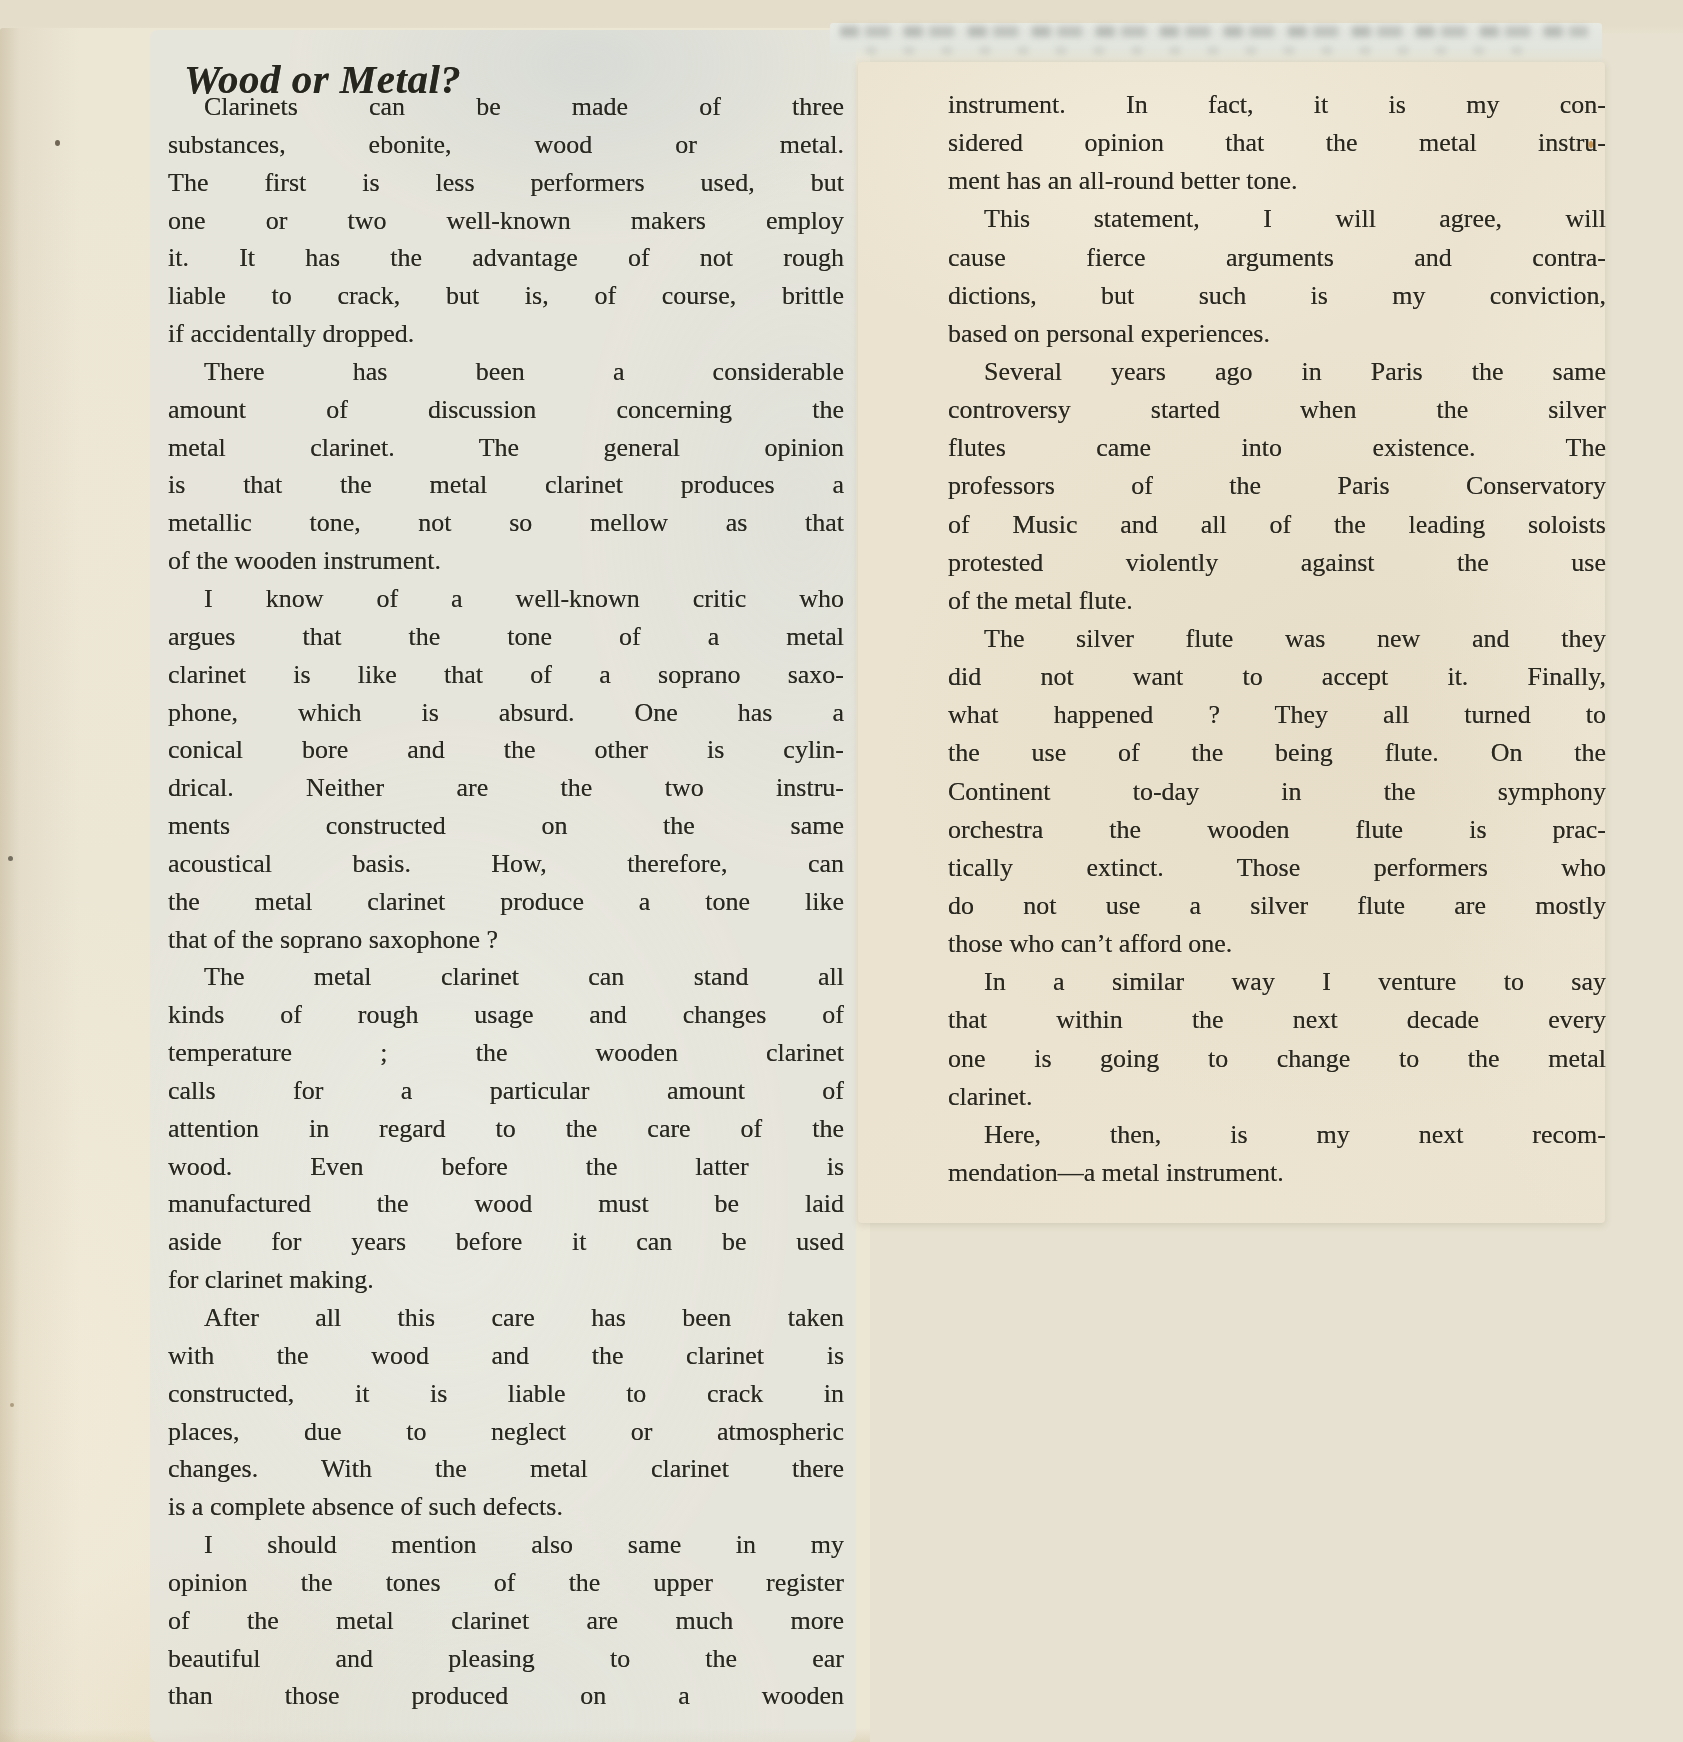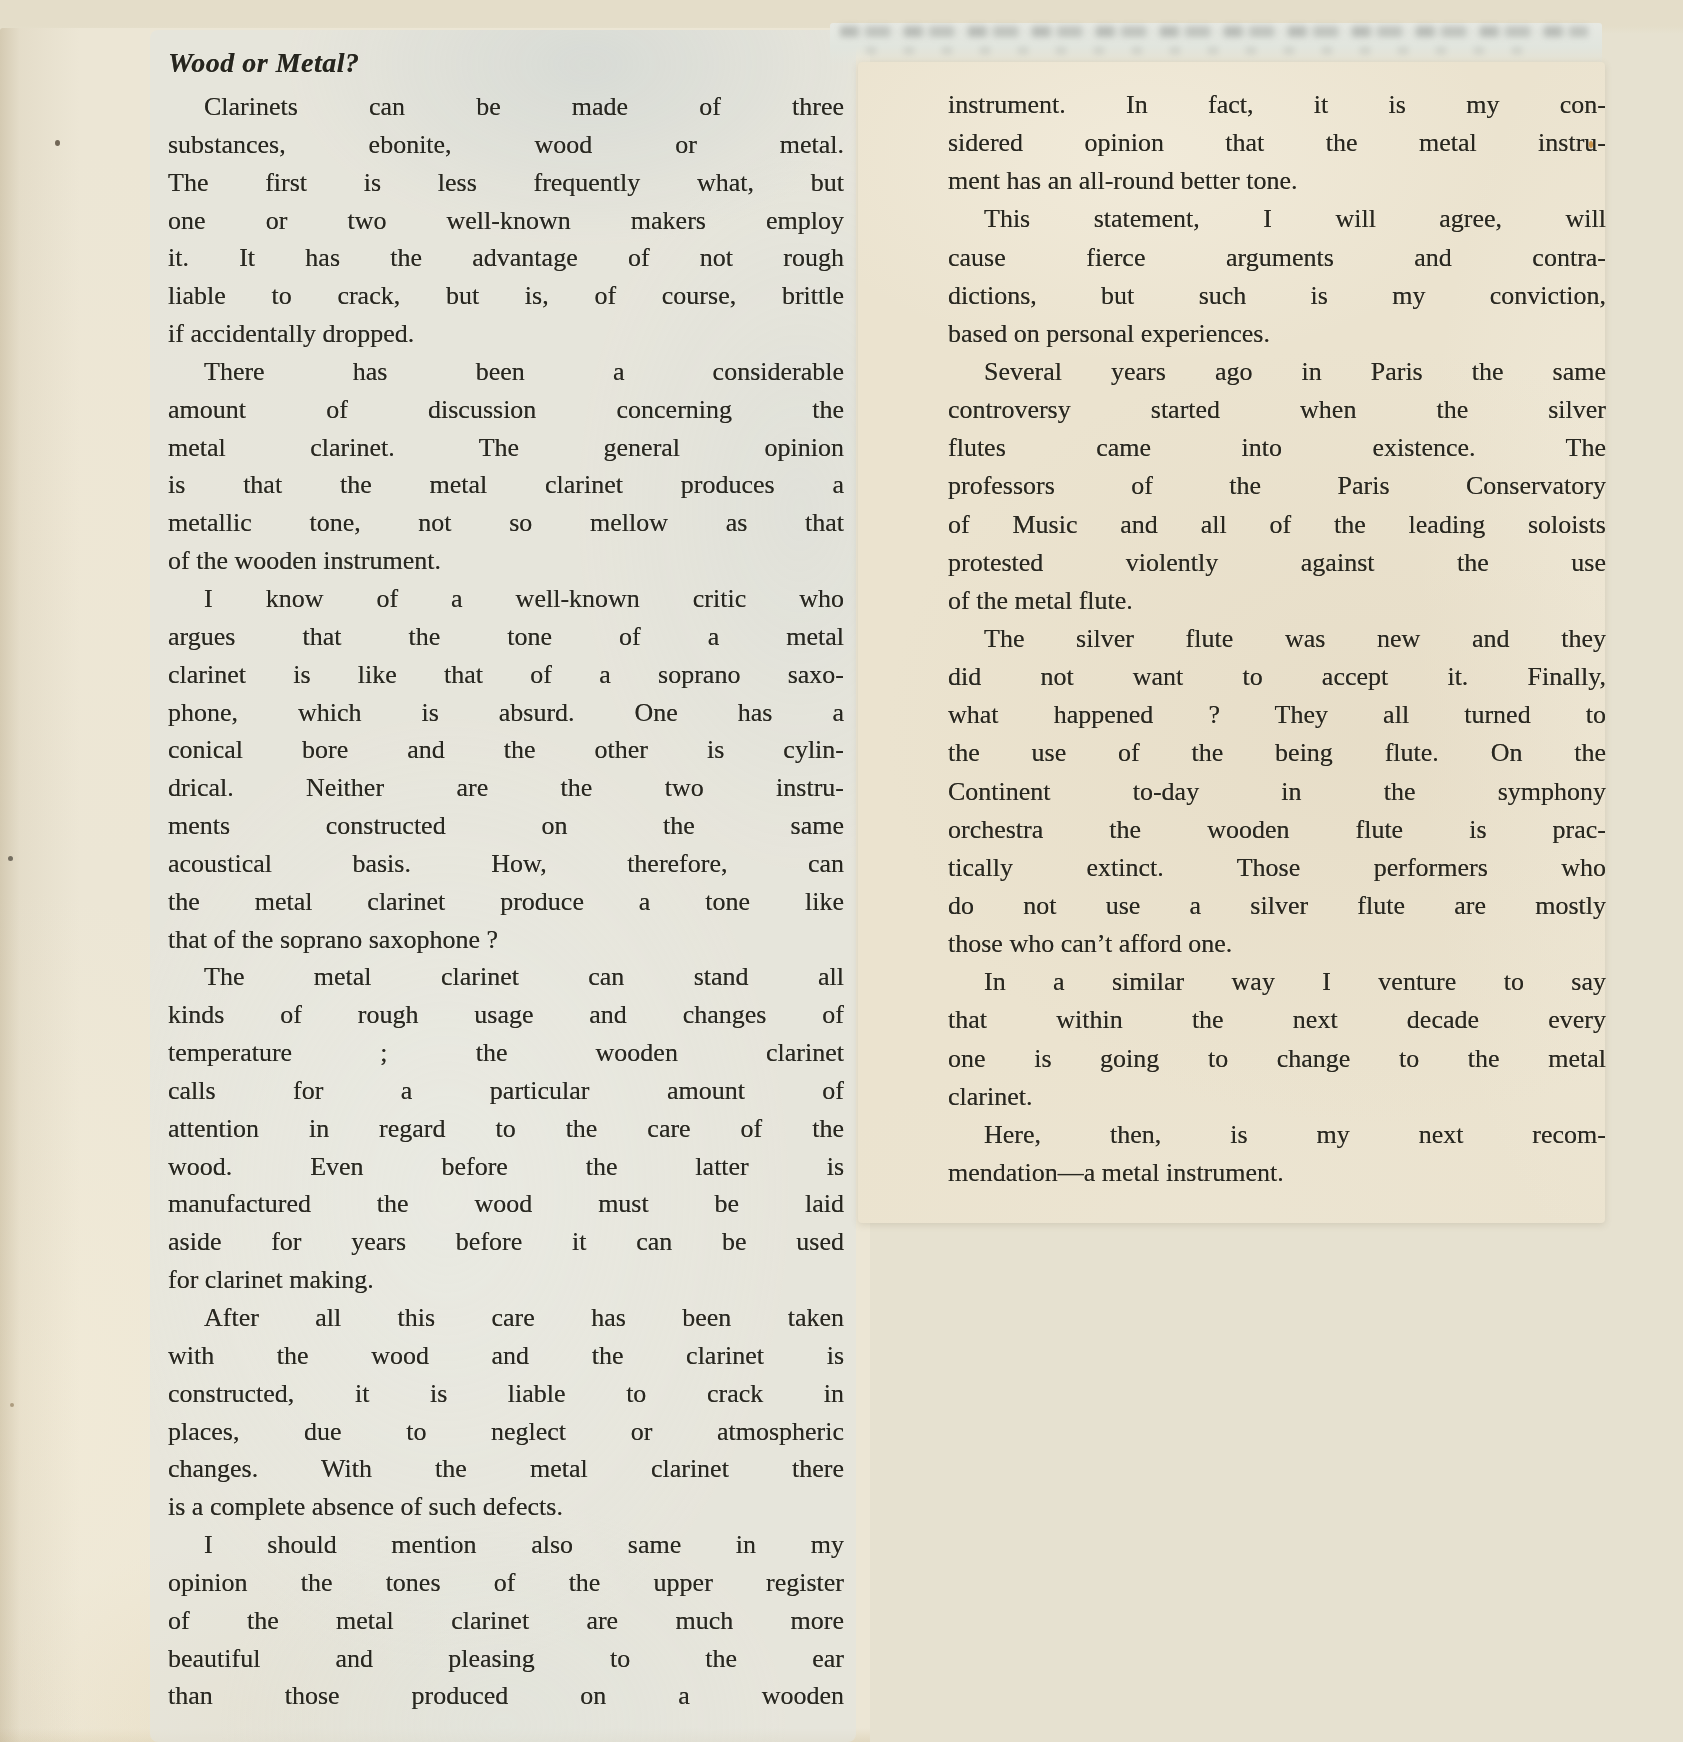--- a/index.html
+++ b/index.html
@@ -71,24 +71,24 @@
     filter: blur(3px); opacity: 0.55; border-radius: 2px;
   }
   .smudge-mid {
     position: absolute; left: 36px; top: 24px; right: 60px; height: 7px;
     background: repeating-linear-gradient(90deg, rgba(108,113,109,0.42) 0 10px, rgba(108,113,109,0) 10px 38px);
     filter: blur(3px); opacity: 0.42;
   }
 
   .heading {
     position: absolute; left: 168px; top: 42px; width: 676px;
-    margin: 0;
+    margin: 16px;
     font-family: "Liberation Serif", serif;
     font-style: italic; font-weight: bold;
-    font-size: 28px; line-height: 42px;
+    font-size: 41px; line-height: 42px;
     letter-spacing: 0.5px;
     color: #26251e;
     text-shadow: 0 0 0.6px rgba(40,38,30,0.65);
   }
 
   .col {
     position: absolute;
     color: #282720;
     font-size: 26px;
     text-shadow: 0 0 0.6px rgba(42,41,31,0.62);
@@ -126,21 +126,21 @@
   </div>
 
   <div class="clip-right"></div>
   <div class="speck s3"></div>
 
   <h1 class="heading">Wood or Metal?</h1>
 
   <div class="col col-left">
       <div class="line indent">Clarinets can be made of three</div>
       <div class="line">substances, ebonite, wood or metal.</div>
-      <div class="line">The first is less frequently what, but</div>
+      <div class="line">The first is less performers used, but</div>
       <div class="line">one or two well-known makers employ</div>
       <div class="line">it. It has the advantage of not rough</div>
       <div class="line">liable to crack, but is, of course, brittle</div>
       <div class="line last">if accidentally dropped.</div>
       <div class="line indent">There has been a considerable</div>
       <div class="line">amount of discussion concerning the</div>
       <div class="line">metal clarinet. The general opinion</div>
       <div class="line">is that the metal clarinet produces a</div>
       <div class="line">metallic tone, not so mellow as that</div>
       <div class="line last">of the wooden instrument.</div>

